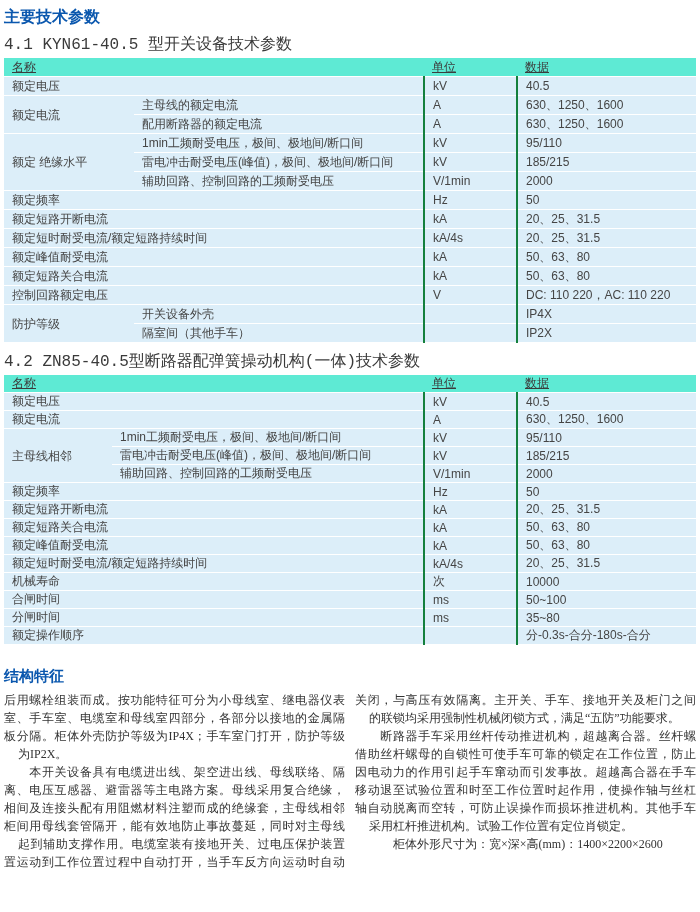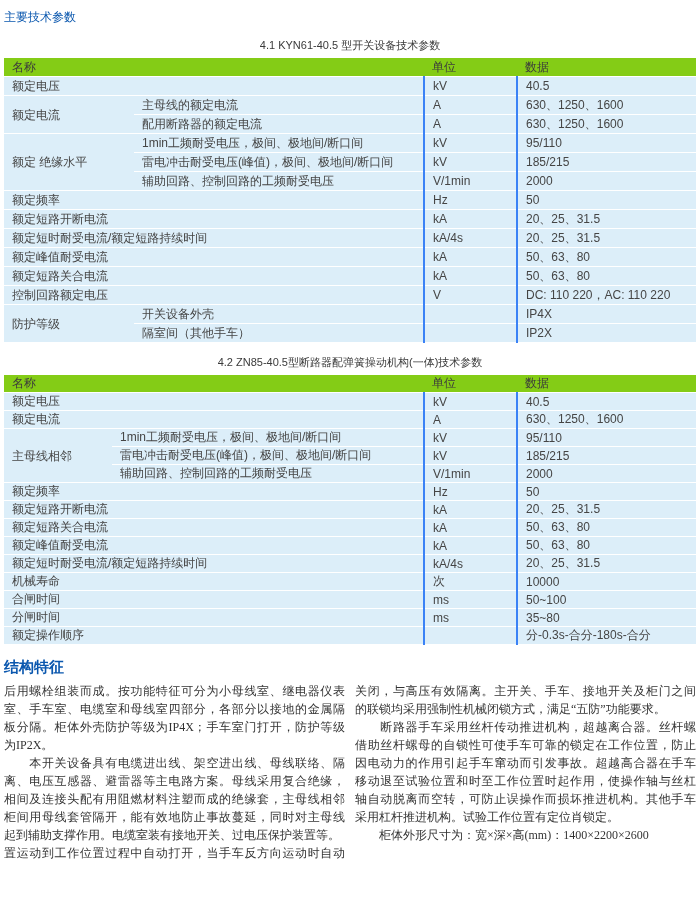--- a/index.html
+++ b/index.html
@@ -11,90 +11,91 @@
     overflow: hidden;
     font-family: "Liberation Sans", "DejaVu Sans", sans-serif;
   }
   .page {
     box-sizing: border-box;
     width: 700px;
     height: 912px;
     padding: 8px 4px 0 4px;
   }
   .doc-title {
-    font-size: 12px;
+    font-size: 16px;
     line-height: 18px;
-    font-weight: normal;
+    font-weight: bold;
     color: #0a57ae;
     margin: 0;
   }
   .table-caption {
-    font-size: 11px;
+    font-size: 16px;
     line-height: 15px;
     color: #3a3a3a;
     margin: 12px 0 5px 0;
-    font-family: Liberation Sans, sans-serif;
-    text-align: center;
+    font-family: Liberation Mono, monospace;
   }
   table.params {
     width: 692px;
     border-collapse: collapse;
     table-layout: fixed;
   }
   table.params th, table.params td {
     font-size: 12px;
     color: #454545;
     font-weight: normal;
     text-align: left;
     background: #dceef9;
     border-bottom: 1px solid #ffffff;
     padding: 0 6px 0 8px;
     overflow: hidden;
     white-space: nowrap;
   }
   table.params thead th {
-    background: #84cc16;
+    background: #5eead4;
     color: #3c3c3c;
+    text-decoration: underline;
   }
   table.t1 th, table.t1 td { height: 18px; }
   table.t2 th, table.t2 td { height: 17px; }
   td.c-group {
     white-space: pre-line;
     vertical-align: middle;
     line-height: 14px;
   }
   td.c-unit, td.c-value {
-    border-left: 2px solid #3b82f6;
+    border-left: 2px solid #15803d;
   }
   .struct-heading {
     font-size: 15px;
     line-height: 18px;
     font-weight: bold;
     color: #0a57ae;
-    margin: 13px 0 6px 0;
+    margin: 22px 0 6px 0;
   }
   .text-columns {
     display: flex;
     gap: 10px;
   }
   .text-col {
     width: 341px;
     font-family: "Liberation Serif", "DejaVu Serif", serif;
     font-size: 12px;
     line-height: 18px;
     color: #333333;
   }
   .tline {
     text-align: justify;
     text-align-last: justify;
     height: 18px;
     overflow: hidden;
   }
   .tline.pe {
     text-align-last: left;
+    margin-left: 14px;
   }
 </style>
 </head>
 <body>
 
 <div class="page">
 
   <h1 class="doc-title">主要技术参数</h1>
 
   <div class="table-caption">4.1 KYN61-40.5 型开关设备技术参数</div>

